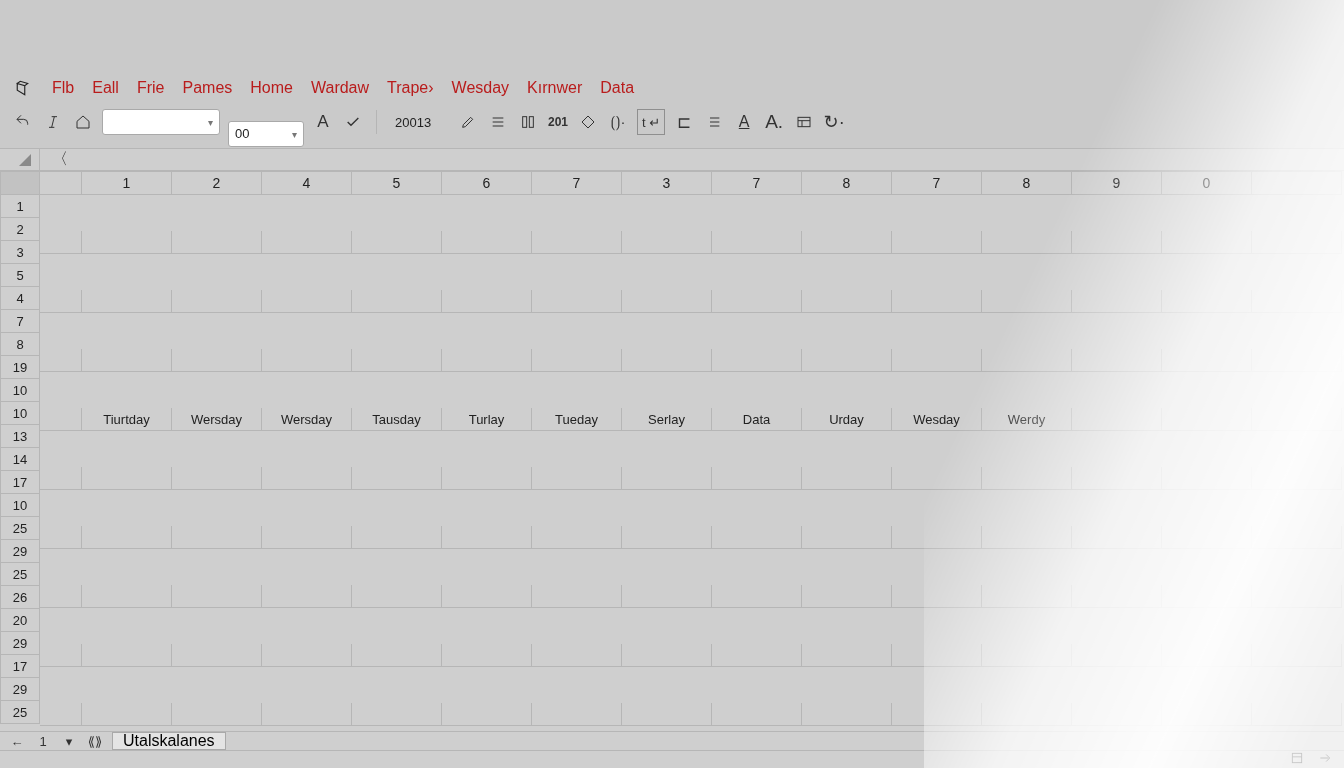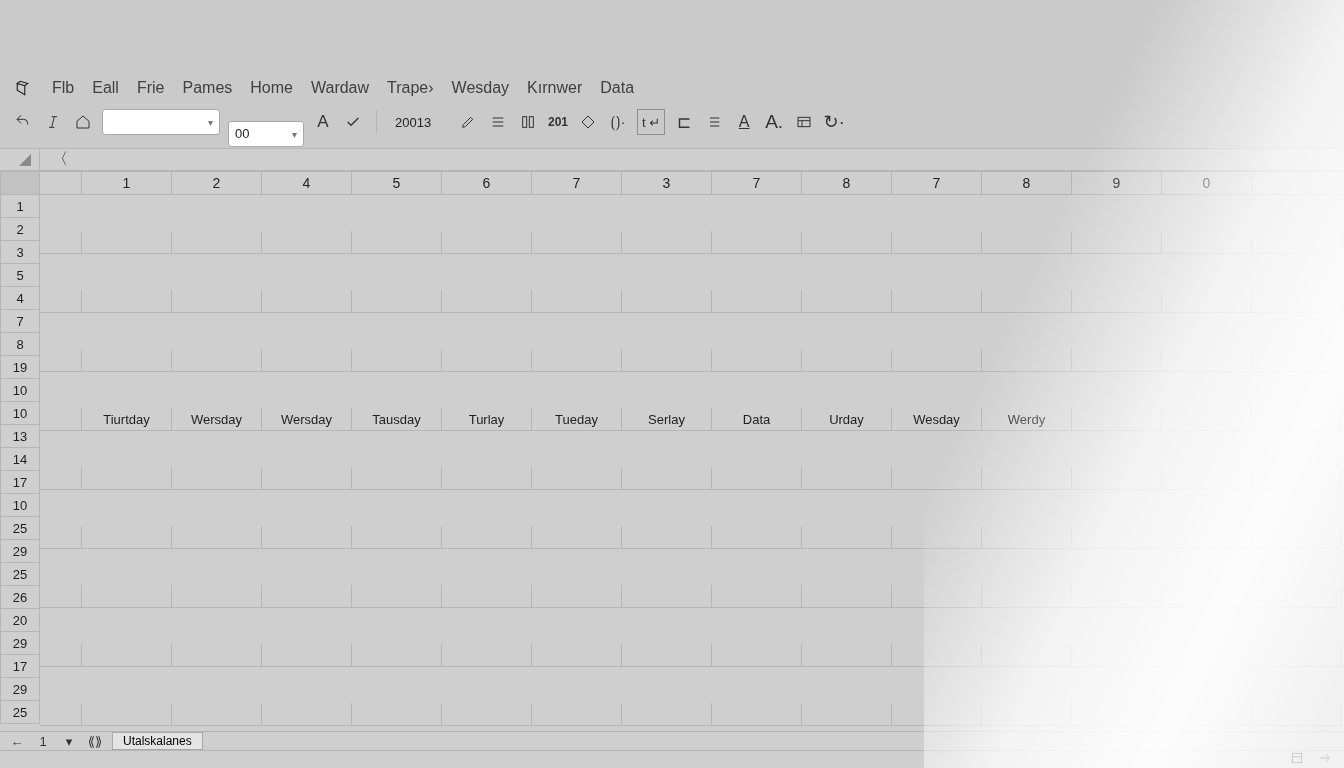--- a/index.html
+++ b/index.html
@@ -5,21 +5,21 @@
 * { box-sizing: border-box; margin: 0; padding: 0; font-family: "Segoe UI", Arial, sans-serif; }
 html, body { width: 1344px; height: 768px; overflow: hidden; background: #cacaca; }
 .app { width: 100%; height: 100%; display: flex; flex-direction: column; position: relative; }
 .light-overlay { position: absolute; top: 0; right: 0; width: 420px; height: 768px; pointer-events: none;
   background: linear-gradient(115deg, rgba(255,255,255,0) 0%, rgba(255,255,255,0) 30%, rgba(255,255,255,0.75) 55%, rgba(255,255,255,0.95) 75%, rgba(255,255,255,0.7) 95%);
   mix-blend-mode: screen; z-index: 50; }
 
 .menubar { display: flex; align-items: center; height: 40px; padding: 0 14px; gap: 18px; margin-top: 78px; }
 .menubar .app-icon { width: 20px; height: 20px; display: flex; align-items: center; justify-content: center; }
 .menubar .app-icon svg { width: 18px; height: 18px; }
-.menubar .mitem { font-size: 16px; color: #404040; cursor: default; }
+.menubar .mitem { font-size: 16px; color: #b91c1c; cursor: default; }
 
 .toolbar { display: flex; align-items: center; height: 40px; padding: 0 12px; gap: 8px; margin-top: 4px; }
 .toolbar .tbtn { display: inline-flex; align-items: center; justify-content: center; min-width: 22px; height: 26px; color: #333; }
 .toolbar .svgico svg { width: 16px; height: 16px; stroke: #333; fill: none; }
 .toolbar .tinput { height: 26px; border: 1px solid #a9a9a9; background: #fff; border-radius: 3px; display: flex; align-items: center; padding: 0 6px; font-size: 13px; color: #222; position: relative; }
 .toolbar .tinput.name { width: 118px; }
 .toolbar .tinput.size { width: 76px; margin-top: 23px; }
 .toolbar .tinput .caret { position: absolute; right: 6px; top: 50%; transform: translateY(-50%); font-size: 10px; color: #777; }
 .toolbar .tinput.num { width: 60px; border: none; background: transparent; }
 .toolbar .sep { width: 1px; height: 24px; background: #b5b5b5; margin: 0 4px; }
@@ -39,21 +39,21 @@
 .colhdr { height: 24px; border: 1px solid #b6b6b6; border-left: none; display: flex; align-items: center; justify-content: center; font-size: 14px; background: #cfcfcf; color: #222; }
 .colhdr.narrow { width: 42px; }
 .colhdr.wide { width: 90px; }
 .datagrid .drow { display: flex; margin-top: 36px; }
 .dcell { height: 23px; border: 1px solid #b6b6b6; border-top: none; border-left: none; display: flex; align-items: center; justify-content: center; font-size: 13px; color: #222; background: #cfcfcf; }
 .dcell.narrow { width: 42px; }
 .dcell.wide { width: 90px; }
 
 .sheetbar { height: 22px; background: #cfcfcf; border-top: 1px solid #b6b6b6; display: flex; align-items: center; padding: 0 8px; gap: 8px; }
 .sheetbar .nav { width: 18px; text-align: center; color: #333; font-size: 13px; }
-.sheetbar .tab { border: 1px solid #a9a9a9; background: #e4e4e4; height: 18px; padding: 0 10px; font-size: 12px; display: flex; align-items: center; }
+.sheetbar .tab { border: 1px solid #a9a9a9; background: #e4e4e4; height: 18px; padding: 0 10px; font-size: 16px; display: flex; align-items: center; }
 .statusbar { height: 18px; border-top: 1px solid #b6b6b6; background: #cfcfcf; display: flex; align-items: center; justify-content: flex-end; padding-right: 12px; gap: 14px; }
 .statusbar .sicon svg { width: 14px; height: 14px; stroke: #333; fill: none; }
 </style>
 </head>
 <body>
 <div class="app">
 
 <div class="menubar">
   <span class="app-icon">
     <svg viewBox="0 0 24 24">

